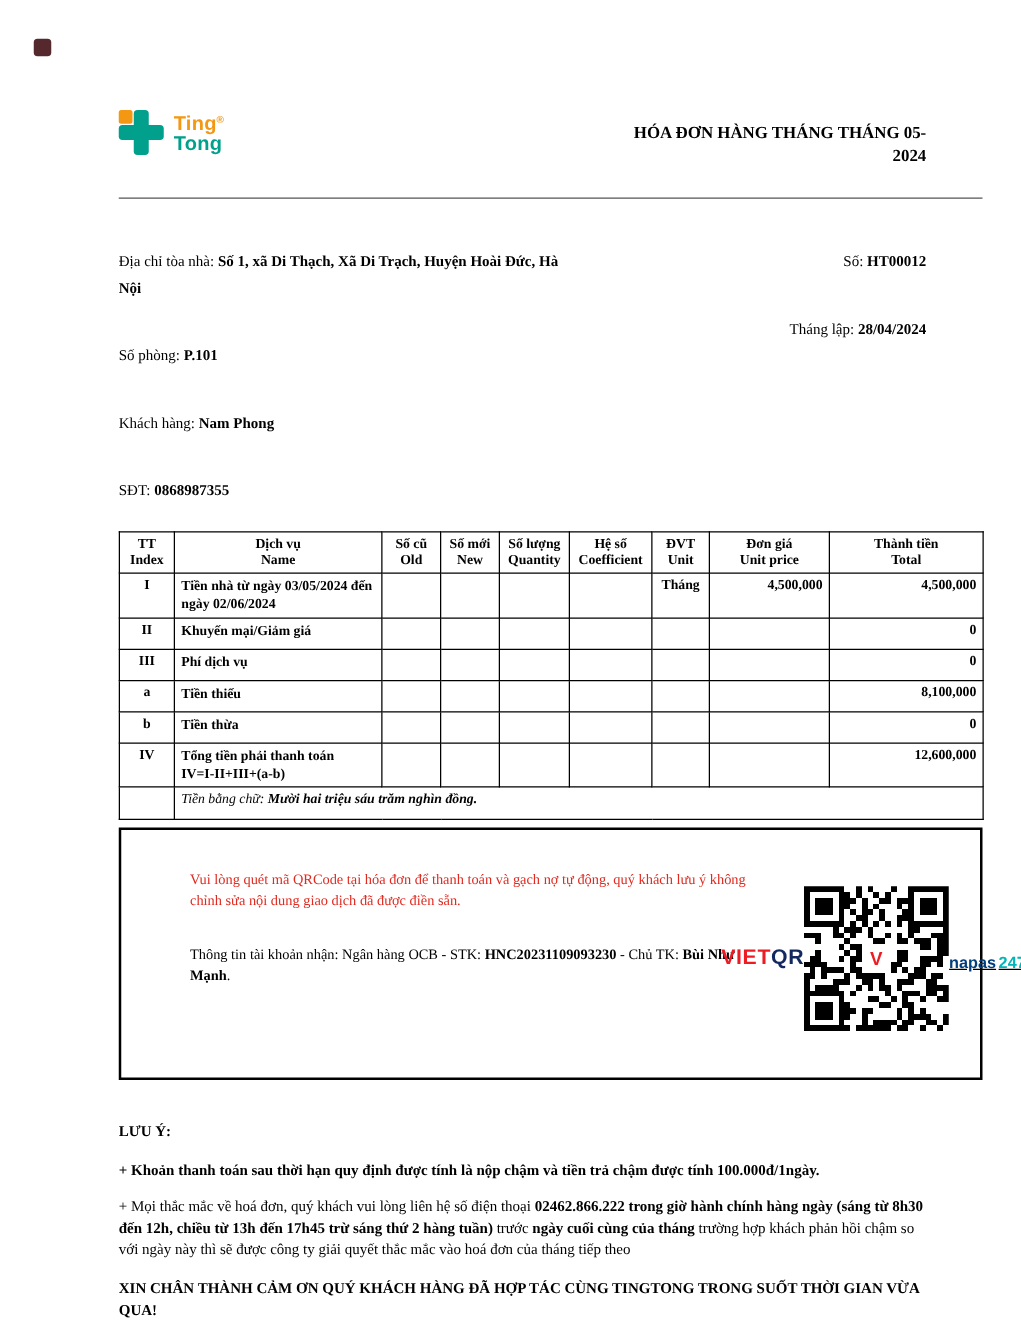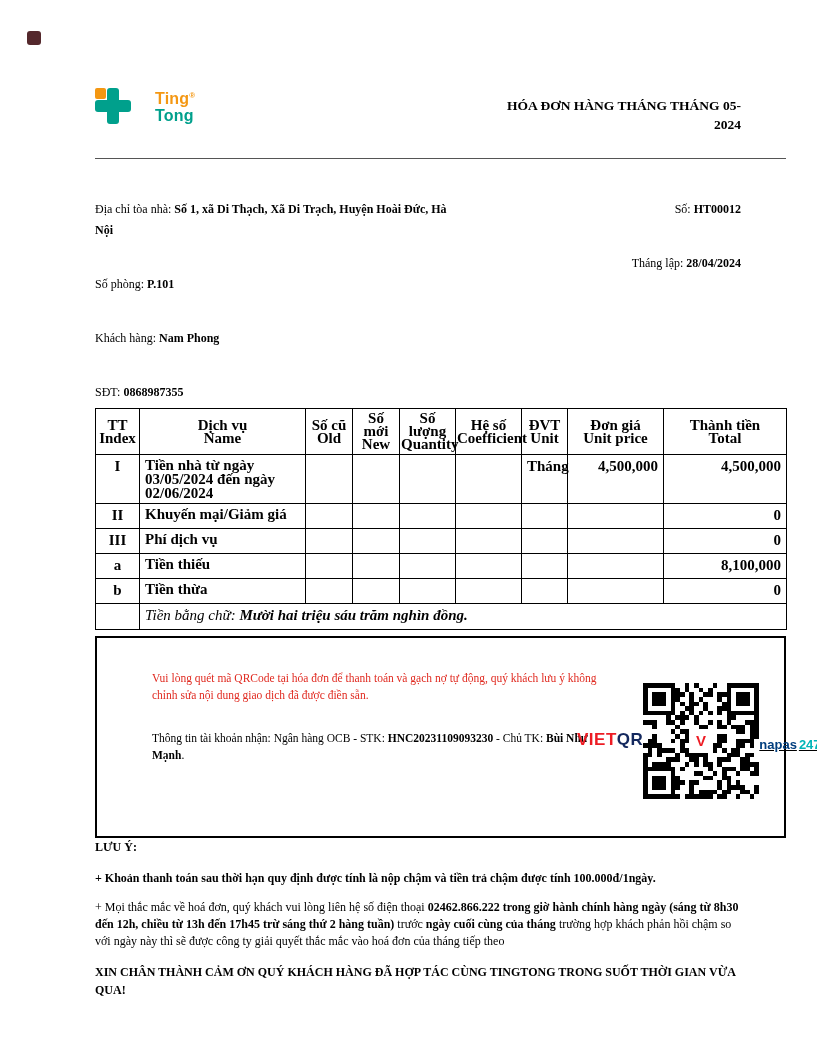--- a/index.html
+++ b/index.html
@@ -12,41 +12,41 @@
     overflow:hidden;
   }
   .corner-artifact{
     position:absolute; left:27px; top:31px; width:14px; height:14px;
     background:#54282c; border-radius:3px;
   }
   .content { position:absolute; left:95px; top:88px; width:691px; }
 
   
   .header-row { display:flex; justify-content:space-between; align-items:flex-start; }
-  .logo { display:flex; align-items:center; gap:24px;justify-content:space-between; }
+  .logo { display:flex; align-items:center; gap:8px;justify-content:space-between; }
   .logo-mark { position:relative; width:36px; height:36px; flex:0 0 auto; }
   .logo-mark .bar-v { position:absolute; left:12px; top:0; width:12px; height:36px; background:#00a08c; border-radius:3px; }
   .logo-mark .bar-h { position:absolute; left:0; top:12px; width:36px; height:12px; background:#00a08c; border-radius:3px; }
   .logo-mark .sq    { position:absolute; left:0; top:0; width:11px; height:11px; background:#f49712; border-radius:2px; }
   .logo-text { font-family:"Liberation Sans", sans-serif; font-weight:bold; font-size:16px; line-height:16px; letter-spacing:.2px; }
   .logo-ting { color:#f49712; }
   .logo-tong { color:#00a08c; }
   .reg { font-size:8px; vertical-align:super; color:#f49712; }
   .doc-title { text-align:right; padding-right:45px; padding-top:8px; font-weight:bold; font-size:13.5px; line-height:19px; }
 
   .divider { border-top:1px solid #555; margin-top:24px; }
 
   
   .info { display:flex; justify-content:space-between; margin-top:7px; font-size:12px; }
   .info p { line-height:21px;margin-top:33px; }
   .info-left { width:356px; }
   .info-right { text-align:right; padding-right:45px; }
 
   
-  table.invoice { border-collapse:collapse; width:691px; margin-top:5px; font-size:15px; table-layout:fixed; }
+  table.invoice { border-collapse:collapse; width:691px; margin-top:22px; font-size:11px; table-layout:fixed; }
   table.invoice th, table.invoice td { border:1px solid #000; padding:3px 5px; vertical-align:top; }
   table.invoice th { text-align:center; vertical-align:middle; padding:3px 1px; }
   table.invoice th div { line-height:13px; }
   tbody td { font-weight:bold; }
   td.c { text-align:center; }
   td.r { text-align:right; }
   td.name { text-align:left; white-space:pre-line; line-height:14px; }
   tr.r-tall td { height:36px; }
   tr.r-std  td { height:25px; }
   tr.r-words td { height:26px; font-weight:normal; }
@@ -64,21 +64,21 @@
   .vq-navy { color:#13285e; }
   #qr-code { margin-top:3px; background:#fff; }
   .pay-logos { margin-top:9px; display:flex; align-items:center; gap:26px; font-family:"Liberation Sans", sans-serif;text-decoration:underline; }
   .napas-n   { color:#003e7e; font-weight:bold; font-size:13px; }
   .napas-247 { color:#00b5b8; font-weight:bold; font-size:13px; margin-left:2px; }
   .ocb { display:flex; align-items:center; gap:5px; }
   .ocb-mark { width:9px; height:9px; background:#f58220; transform:rotate(45deg); display:inline-block; }
   .ocb-t { color:#0369a1; font-weight:bold; font-size:13px; letter-spacing:.5px;margin-top:16px; }
 
   
-  .footer { margin-top:2px; font-size:12px; width:648px; }
+  .footer { margin-top:34px; font-size:12px; width:648px; }
   .luu-y { font-weight:bold; margin-bottom:15px; }
   .note1 { font-weight:bold; margin-bottom:12px; line-height:17px; }
   .note2 { margin-bottom:13px; line-height:17px; }
   .thanks { font-weight:bold; line-height:18px; }
 </style>
 </head>
 <body>
 
 <div class="corner-artifact"></div>
 
@@ -217,20 +217,32 @@
       <tr class="r-std">
         <td class="c">b</td>
         <td class="name">Tiền thừa</td>
         <td class="c"></td>
         <td class="c"></td>
         <td class="c"></td>
         <td class="c"></td>
         <td class="c"></td>
         <td class="r"></td>
         <td class="r">0</td>
+      </tr>
+      <tr>
+        <td class="c">IV</td>
+        <td class="name">Tổng tiền phải thanh toán
+IV=I-II+III+(a-b)</td>
+        <td class="c"></td>
+        <td class="c"></td>
+        <td class="c"></td>
+        <td class="c"></td>
+        <td class="c"></td>
+        <td class="r"></td>
+        <td class="r">12,600,000</td>
       </tr>
       <tr class="r-words">
         <td></td>
         <td colspan="8">
           <span class="wl">Tiền bằng chữ: </span><span class="wv">Mười hai triệu sáu trăm nghìn đồng.</span>
         </td>
       </tr>
     </tbody>
   </table>
 

